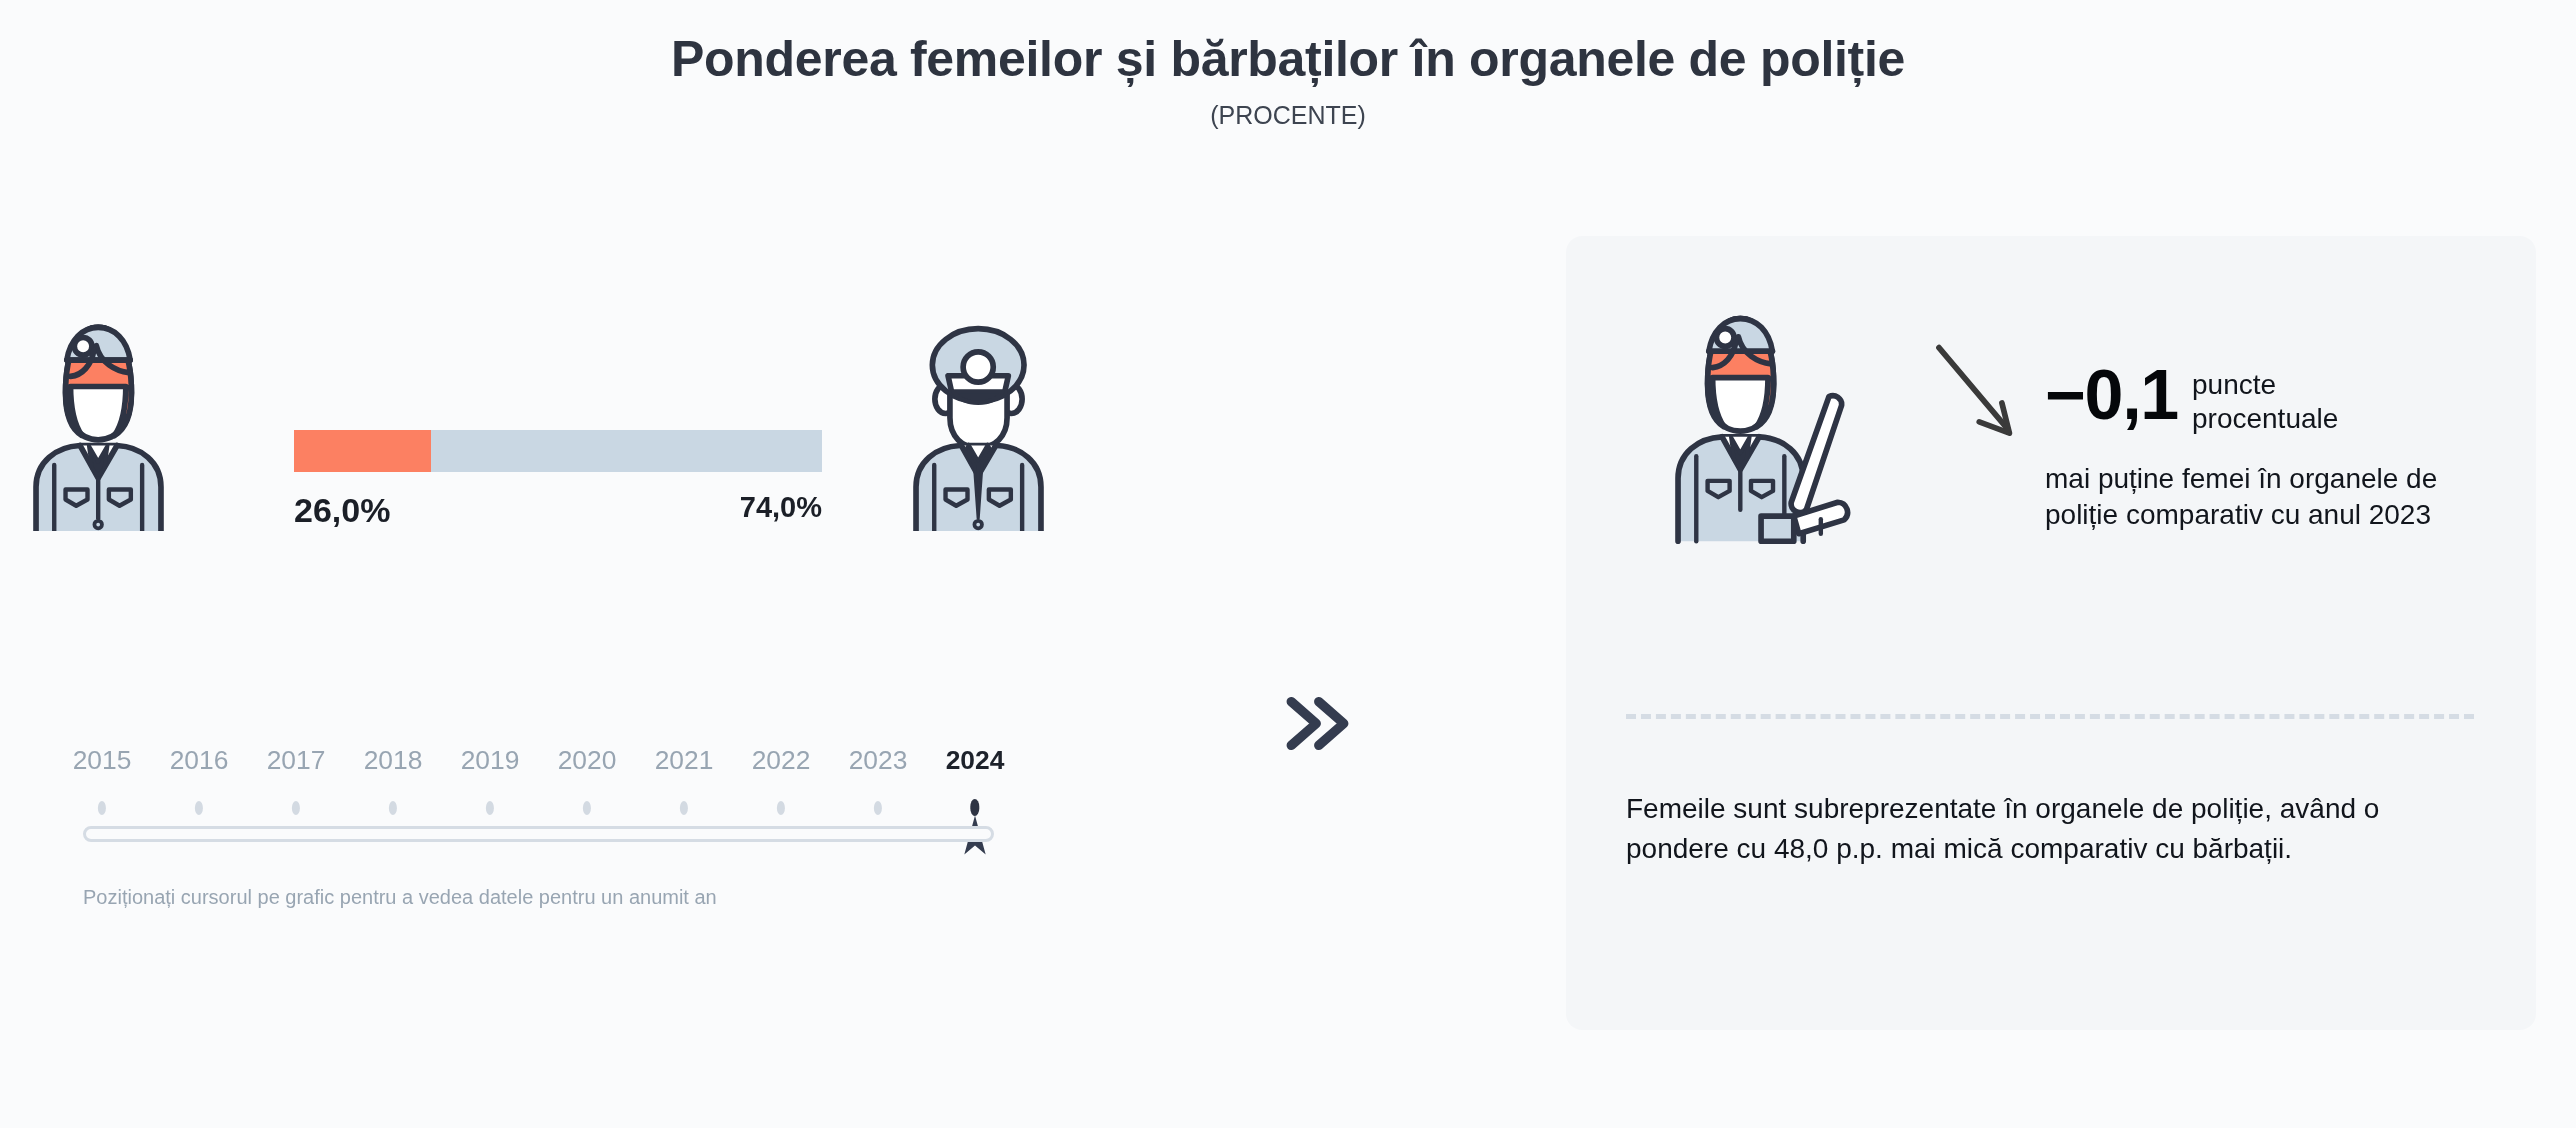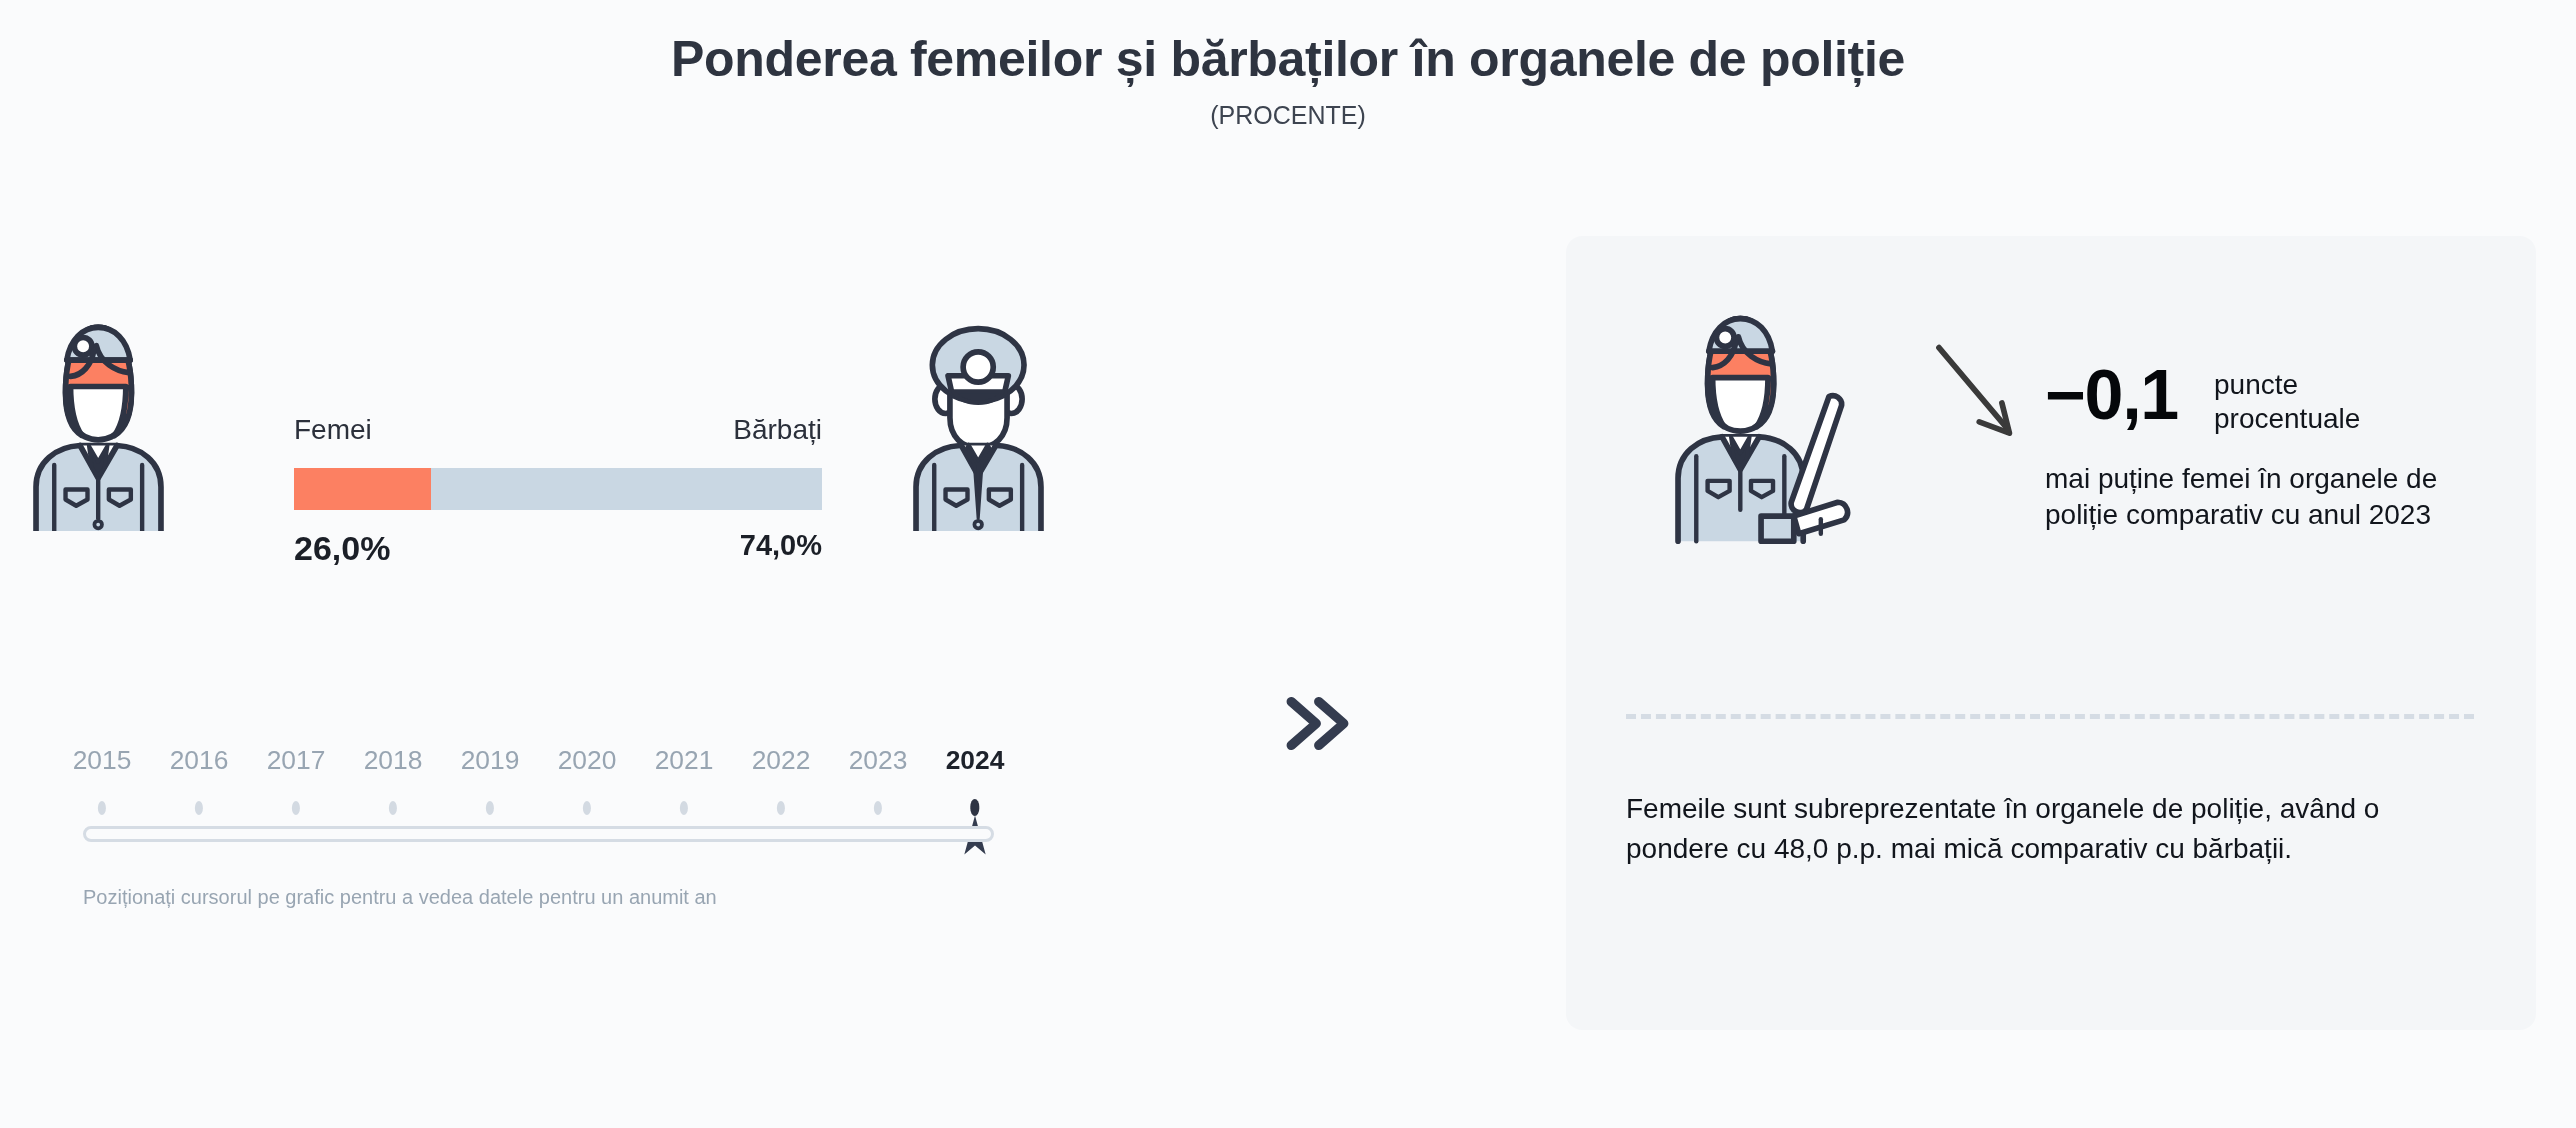--- a/index.html
+++ b/index.html
@@ -81,21 +81,21 @@
 
   
   .card {
     position: absolute; left: 1566px; top: 236px;
     width: 970px; height: 794px;
     background: #f4f6f8; border-radius: 16.4px;
   }
   .officer-f-card { position: absolute; left: 107px; top: 66px; }
   .arrow-svg { position: absolute; left: 364px; top: 104px; }
 
-  .delta-row { position: absolute; left: 479px; top: 126px; display: flex; align-items: flex-start; gap: 22px; }
+  .delta-row { position: absolute; left: 479px; top: 126px; display: flex; align-items: flex-start; }
   .delta-num {
     font-size: 70px; font-weight: 700; color: #05070a;
     line-height: 0.95; letter-spacing: -1.3px;
   }
   .delta-unit {
     margin-left: 14px; margin-top: 6.3px;
     font-size: 28px; color: #11151c; line-height: 1.22;
   }
   .delta-desc {
     position: absolute; left: 479px; top: 225px; width: 440px;
@@ -145,24 +145,20 @@
           <circle cx="107" cy="340" r="6" stroke-width="6"></circle>
           <path d="M37 245 L37 350" stroke-width="7"></path>
           <path d="M177 245 L177 350" stroke-width="7"></path>
           <path d="M55 284 L90 284 L90 300 L72 310 L55 300 Z" stroke-width="7"></path>
           <path d="M124 284 L159 284 L159 300 L141 310 L124 300 Z" stroke-width="7"></path>
         </g>
       </svg>
     </div>
 
     <div class="bar-block">
-      <div class="bar-labels">
-        <span class="bar-label-left">Femei</span>
-        <span class="bar-label-right">Bărbați</span>
-      </div>
       <div class="bar-track">
         <div class="bar-seg-f" id="seg-f" style="width: 26%; background: rgb(252, 128, 98);"></div>
         <div class="bar-seg-m" id="seg-m" style="width: 74%; background: rgb(201, 215, 227);"></div>
       </div>
       <div class="bar-values">
         <span class="bar-value-left">26,0%</span>
         <span class="bar-value-right">74,0%</span>
       </div>
     </div>
 

